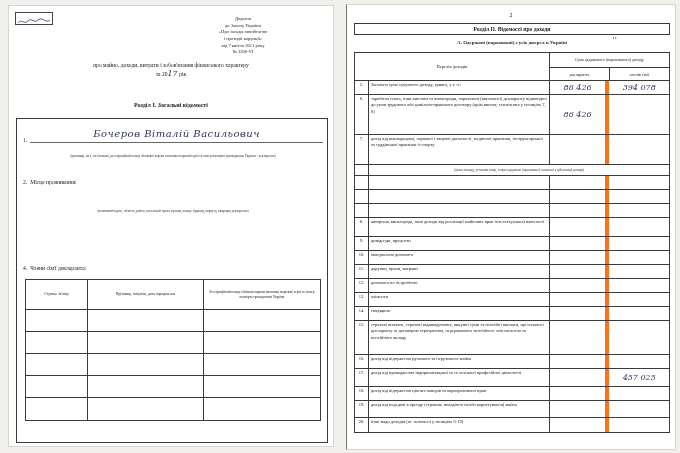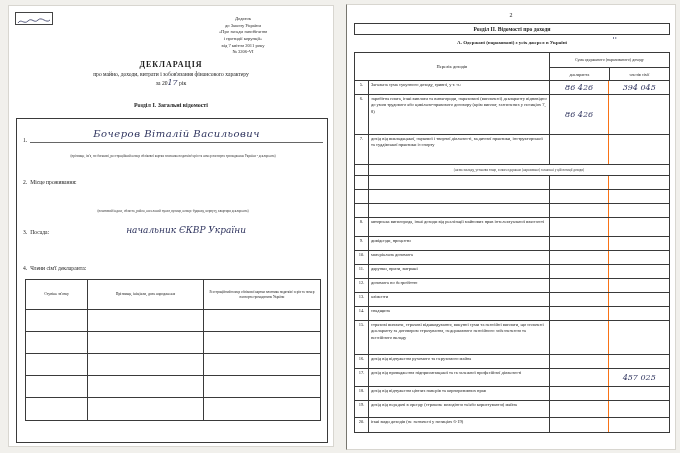--- a/index.html
+++ b/index.html
@@ -57,21 +57,21 @@
   .ihr-top{border-bottom:1px solid #3a3a3a;flex:1;display:flex;align-items:center;justify-content:center;text-align:center;font-size:4px;line-height:1.3;padding:1px 3px;min-height:15px;}
   .ihr-bot{display:flex;height:12px;}
   .ihr-bot .sub{flex:1;display:flex;align-items:center;justify-content:center;font-size:4.2px;}
   .ihr-bot .sub:first-child{border-right:1px solid #3a3a3a;}
   .irow{display:flex;border-bottom:1px solid #3a3a3a;}
   .irow:last-child{border-bottom:none;}
   .c{padding:1px 2px;}
   .num{width:14px;border-right:1px solid #3a3a3a;text-align:center;font-size:4.5px;}
   .lbl{width:182px;border-right:1px solid #3a3a3a;font-size:4.5px;line-height:1.4;}
   .val{width:60px;display:flex;align-items:center;justify-content:center;font-size:8px;padding:0;}
-  .vd{border-right:1px solid #f97316;}
+  .vd{border-right:4px solid #f97316;}
   .notecell{flex:1;display:flex;align-items:center;justify-content:center;text-align:center;font-size:3.3px;color:#333;}
 </style>
 </head>
 <body>
 
 <div class="canvas">
 
   <div class="page page-left">
     <div class="corner-box">
       <svg width="36" height="11" viewBox="0 0 36 11">
@@ -82,45 +82,39 @@
     <div class="annex">
       <div>Додаток</div>
       <div>до Закону України</div>
       <div>«Про засади запобігання</div>
       <div>і протидії корупції»</div>
       <div>від 7 квітня 2011 року</div>
       <div>№ 3206-VI</div>
     </div>
 
     <div class="titleblock">
-      <div class="t1">ДЕКЛАРАЦІЯ</div>
       <div class="t2">про майно, доходи, витрати і зобов'язання фінансового характеру</div>
       <div class="t3"><span>за 20</span><span class="hw year">17</span><span> рік</span></div>
     </div>
 
     <div class="sec1">Розділ I. Загальні відомості</div>
 
     <div class="bigbox">
       <div class="bx i1">
         <span class="inum">1.</span>
         <span class="namewrap"><span class="name hw">Бочеров Віталій Васильович</span></span>
       </div>
       <div class="note n1">(прізвище, ім'я, по батькові, реєстраційний номер облікової картки платника податків/серія та номер паспорта громадянина України - декларанта)</div>
 
       <div class="bx i2">
         <span class="inum">2.</span>
         <span class="ilabel">Місце проживання:</span>
       </div>
       <div class="note n2">(поштовий індекс, область, район, населений пункт, вулиця, номер: будинку, корпусу, квартири декларанта)</div>
 
-      <div class="bx i3">
-        <span class="inum">3.</span>
-        <span class="ilabel">Посада:</span>
-        <span class="pos1 hw">начальник ЄКВР України</span>
-      </div>
 
       <div class="bx i4">
         <span class="inum">4.</span>
         <span class="ilabel">Члени сім'ї декларанта:</span>
       </div>
 
       <div class="bx ftable">
         <div class="fhead">
           <div class="fh fc1">Ступінь зв'язку</div>
           <div class="fh fc2">Прізвище, ініціали, дата народження</div>
@@ -172,21 +166,21 @@
             <div class="sub">декларанта</div>
             <div class="sub">членів сім'ї</div>
           </div>
         </div>
       </div>
       <div>
           <div class="irow" style="min-height: 14px;">
             <div class="c num">5.</div>
             <div class="c lbl">Загальна сума сукупного доходу, гривні, у т. ч.:</div>
             <div class="val hw vd">86 426</div>
-            <div class="val hw">394 045</div>
+            <div class="val hw">394 078</div>
           </div>
           <div class="irow" style="min-height: 40px;">
             <div class="c num">6.</div>
             <div class="c lbl">заробітна плата, інші виплати та винагороди, нараховані (виплачені) декларанту відповідно до умов трудового або цивільно-правового договору (крім виплат, зазначених у позиціях 7, 8)</div>
             <div class="val hw vd">86 426</div>
             <div class="val hw"></div>
           </div>
           <div class="irow" style="min-height: 30px;">
             <div class="c num">7.</div>
             <div class="c lbl">дохід від викладацької, наукової і творчої діяльності, медичної практики, інструкторської та суддівської практики із спорту</div>

